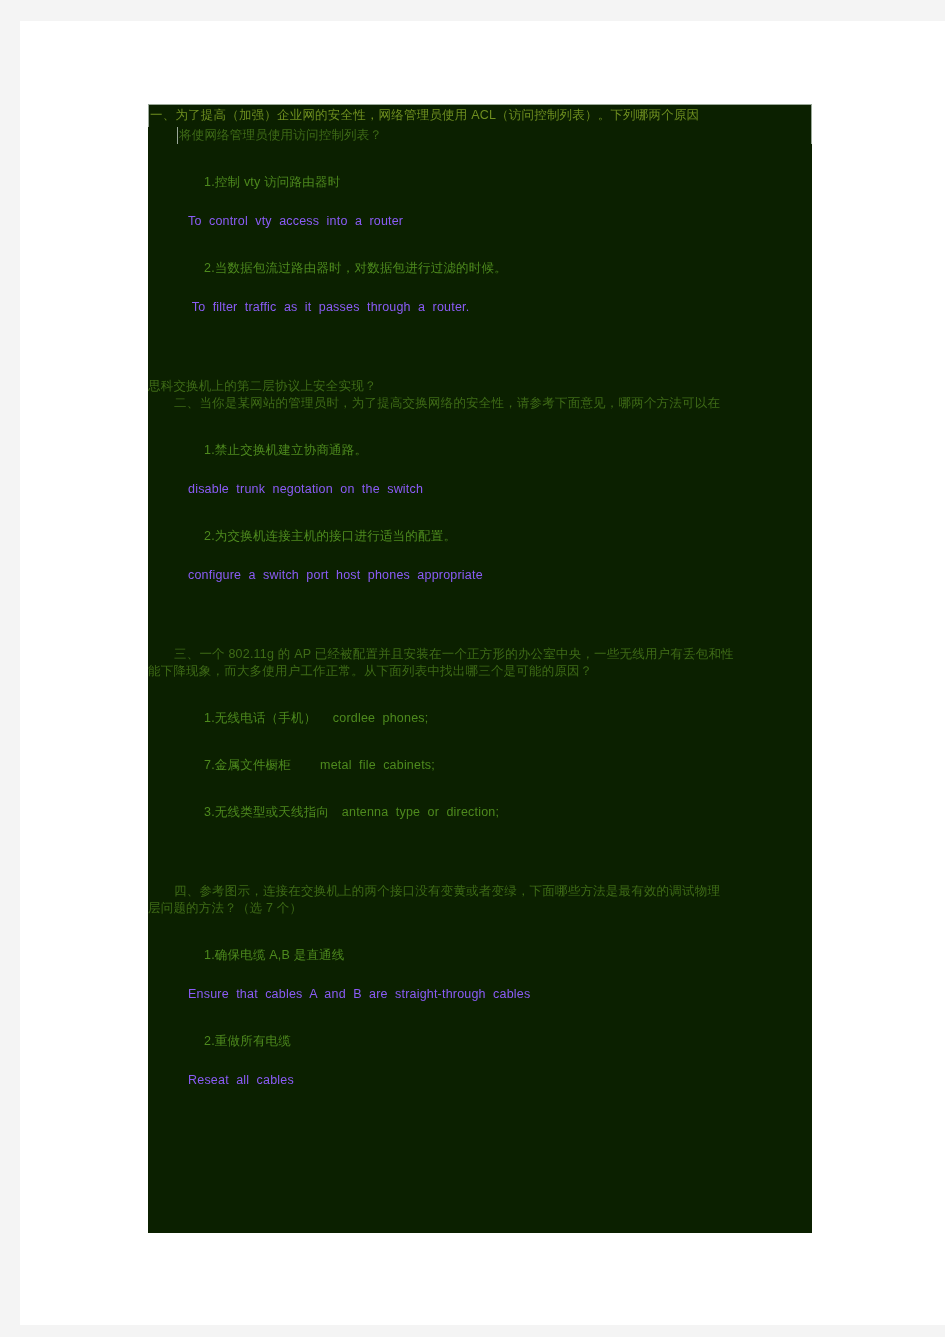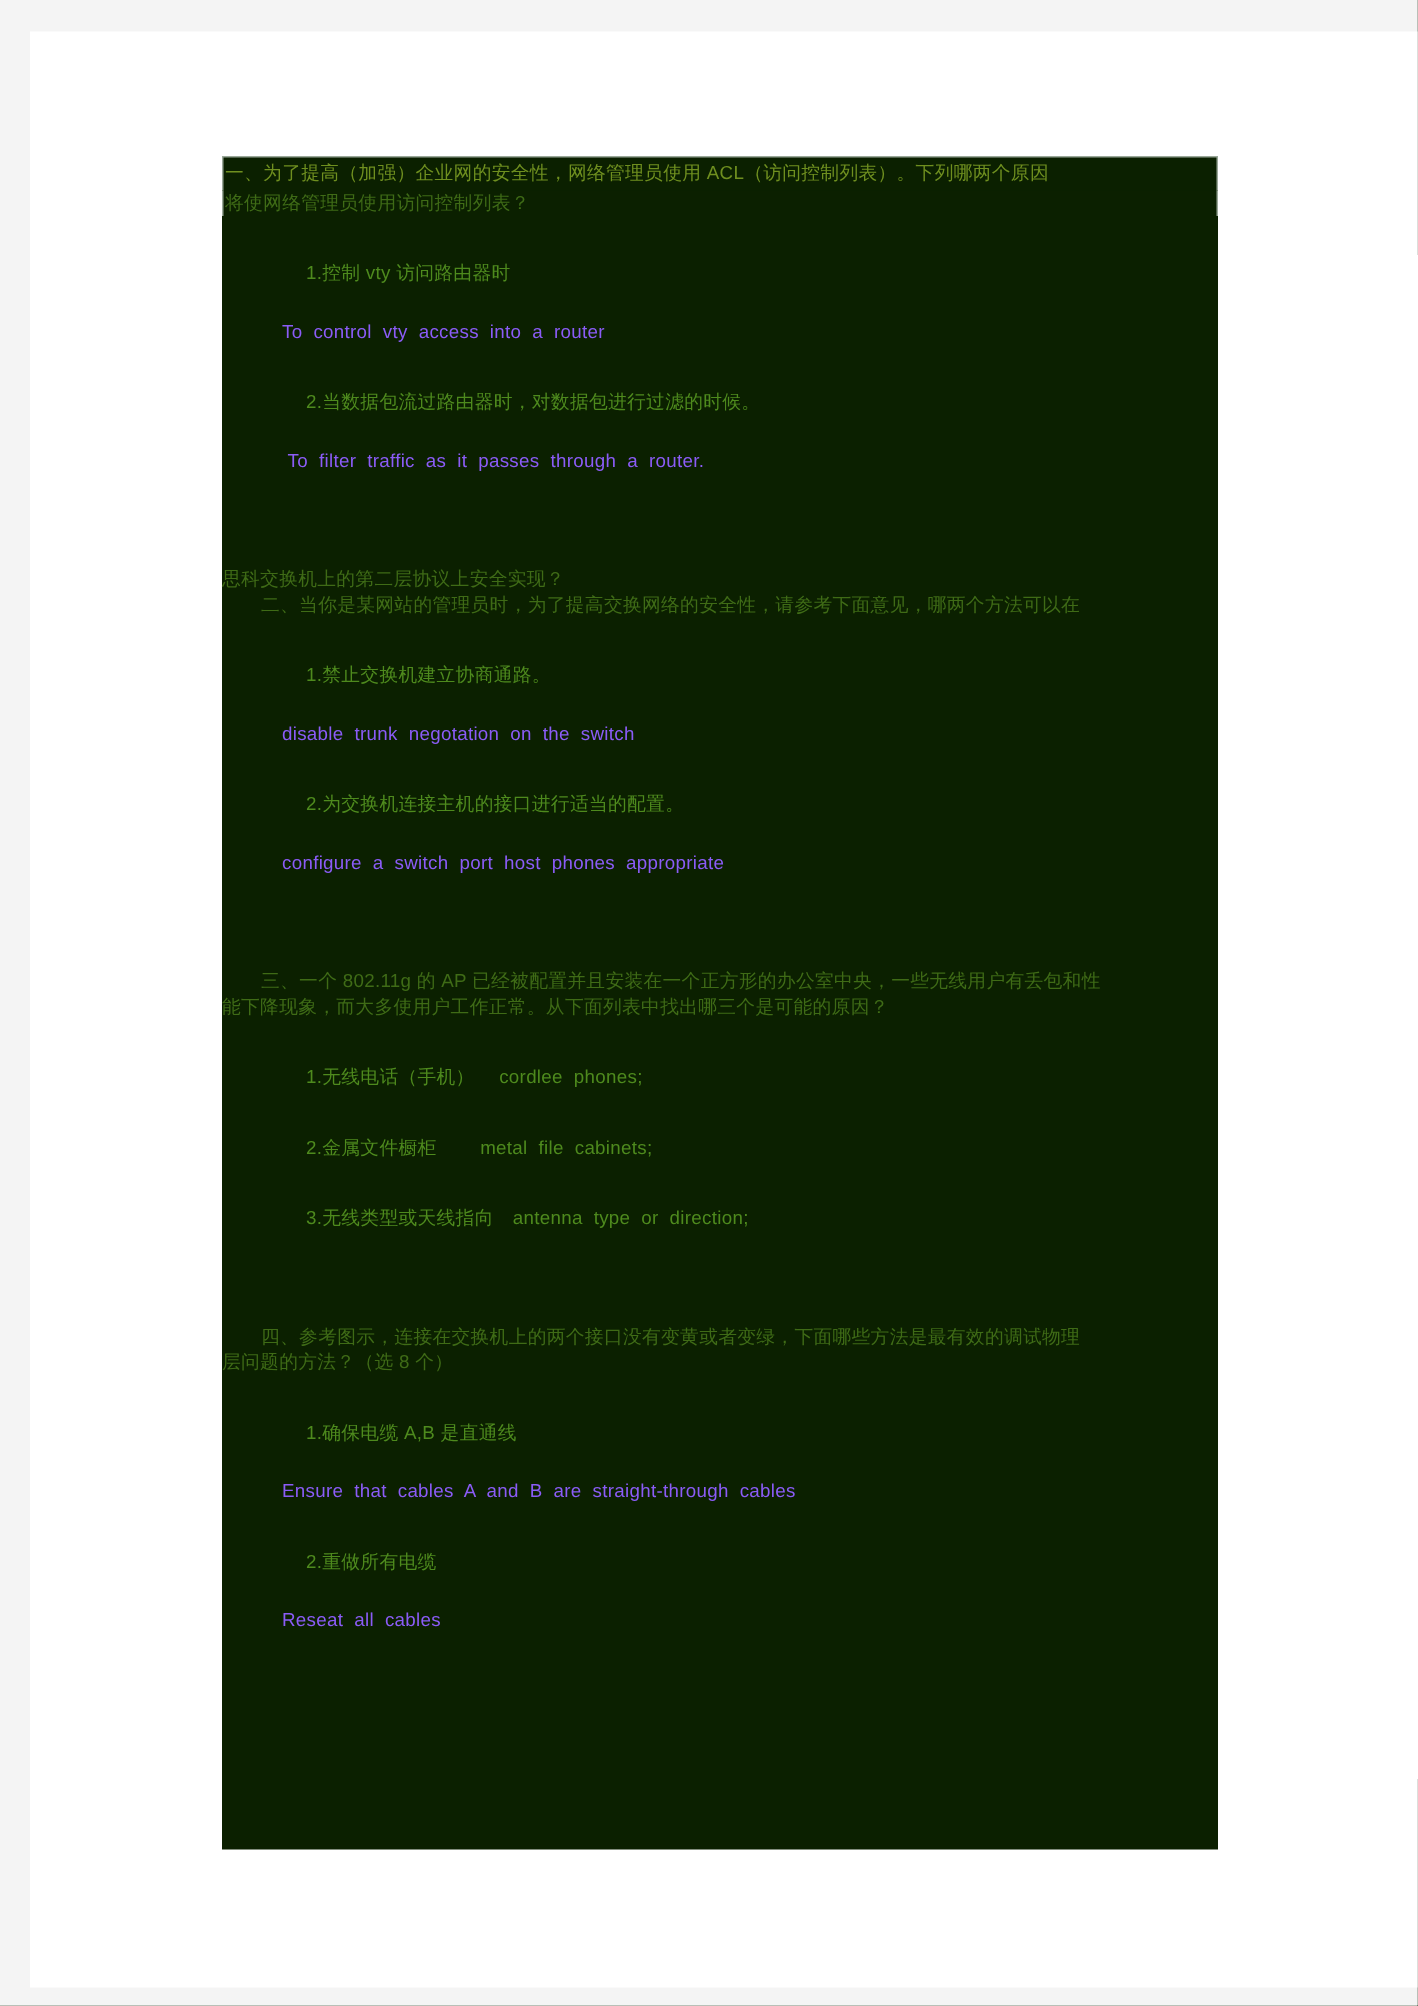--- a/index.html
+++ b/index.html
@@ -41,20 +41,21 @@
     border: 1px solid #9aa899;
     border-bottom: none;
     background: #0b2000;
     box-sizing: border-box;
     padding: 2px 0 3px 0;
   }
   .under-highlight {
     border-left: 1px solid #9aa899;
     border-right: 1px solid #9aa899;
     box-sizing: border-box;
+    margin-left: 29px;
   }
 
   .qtext {
     font-size: 12.5px;
     line-height: 17px;
     letter-spacing: 0.2px;
     white-space: pre-wrap;
     word-break: break-all;
   }
 
@@ -124,30 +125,30 @@
     <div class="spacer-lg"></div>
 
     <div>
       <div class="qtext c-body indent-cn">三、一个 802.11g 的 AP 已经被配置并且安装在一个正方形的办公室中央，一些无线用户有丢包和性</div>
       <div class="qtext c-body">能下降现象，而大多使用户工作正常。从下面列表中找出哪三个是可能的原因？</div>
 
       <div class="spacer-md"></div>
 
       <div class="qtext c-item indent-item">1.无线电话（手机）　 cordlee  phones;</div>
       <div class="spacer-md"></div>
-      <div class="qtext c-item indent-item">2.金属文件橱柜　　 metal  file  cabinets;</div>
+      <div class="qtext c-item indent-item">7.金属文件橱柜　　 metal  file  cabinets;</div>
       <div class="spacer-md"></div>
       <div class="qtext c-item indent-item">3.无线类型或天线指向　antenna  type  or  direction;</div>
     </div>
 
     <div class="spacer-lg"></div>
 
     <div>
       <div class="qtext c-body indent-cn">四、参考图示，连接在交换机上的两个接口没有变黄或者变绿，下面哪些方法是最有效的调试物理</div>
-      <div class="qtext c-body">层问题的方法？（选 8 个）</div>
+      <div class="qtext c-body">层问题的方法？（选 7 个）</div>
 
       <div class="spacer-md"></div>
 
       <div class="qtext c-item indent-item">1.确保电缆 A,B 是直通线</div>
       <div class="spacer-sm"></div>
       <div class="qtext c-en indent-en">Ensure  that  cables  A  and  B  are  straight-through  cables</div>
 
       <div class="spacer-md"></div>
 
       <div class="qtext c-item indent-item">2.重做所有电缆</div>

